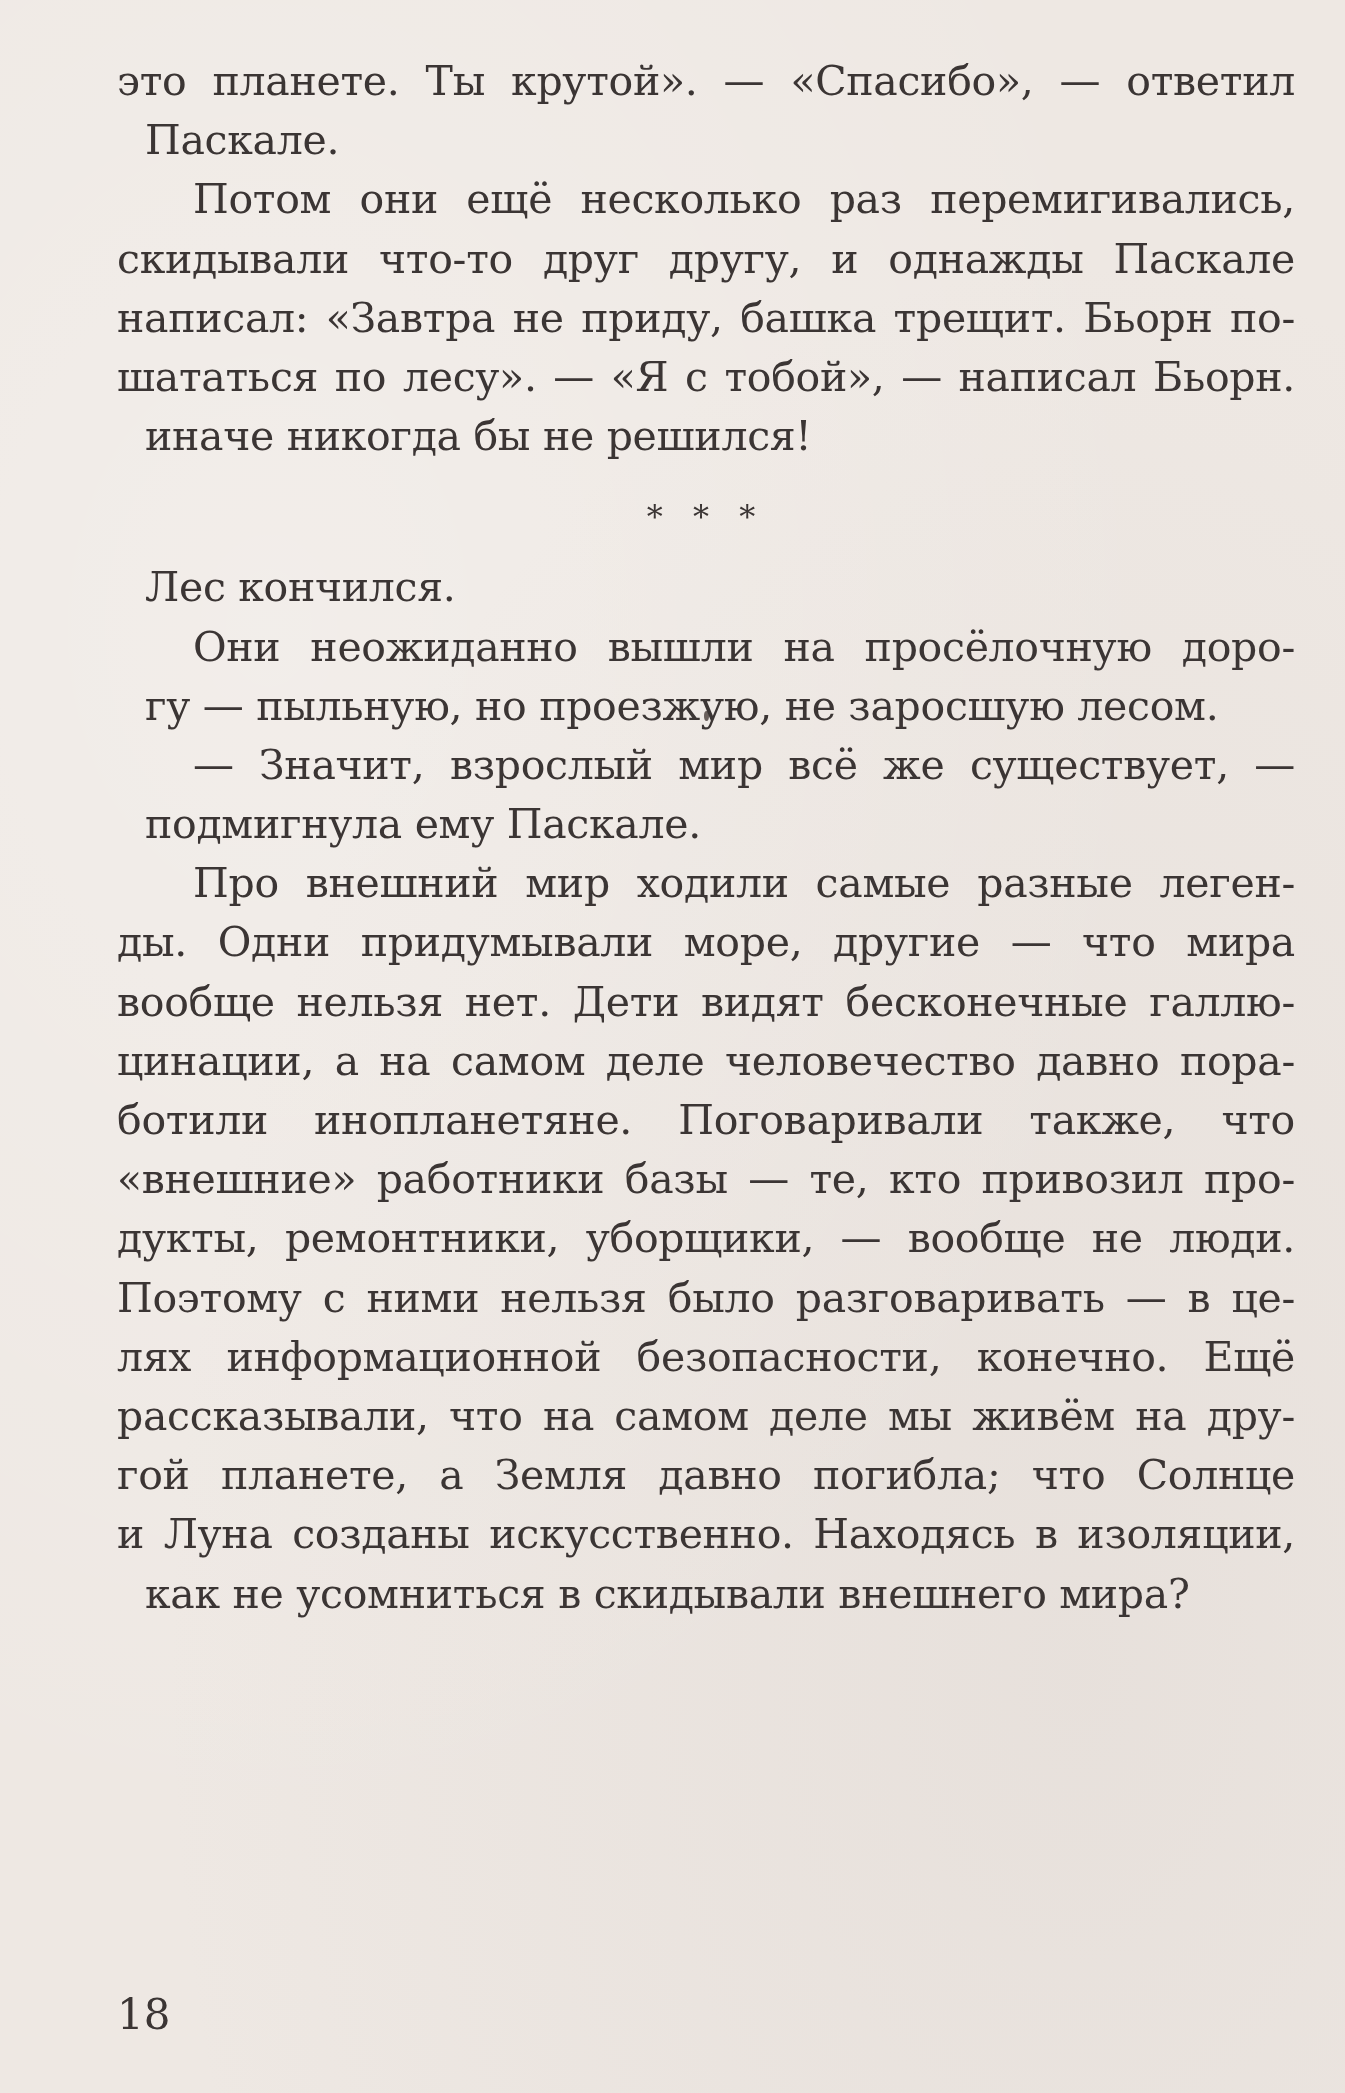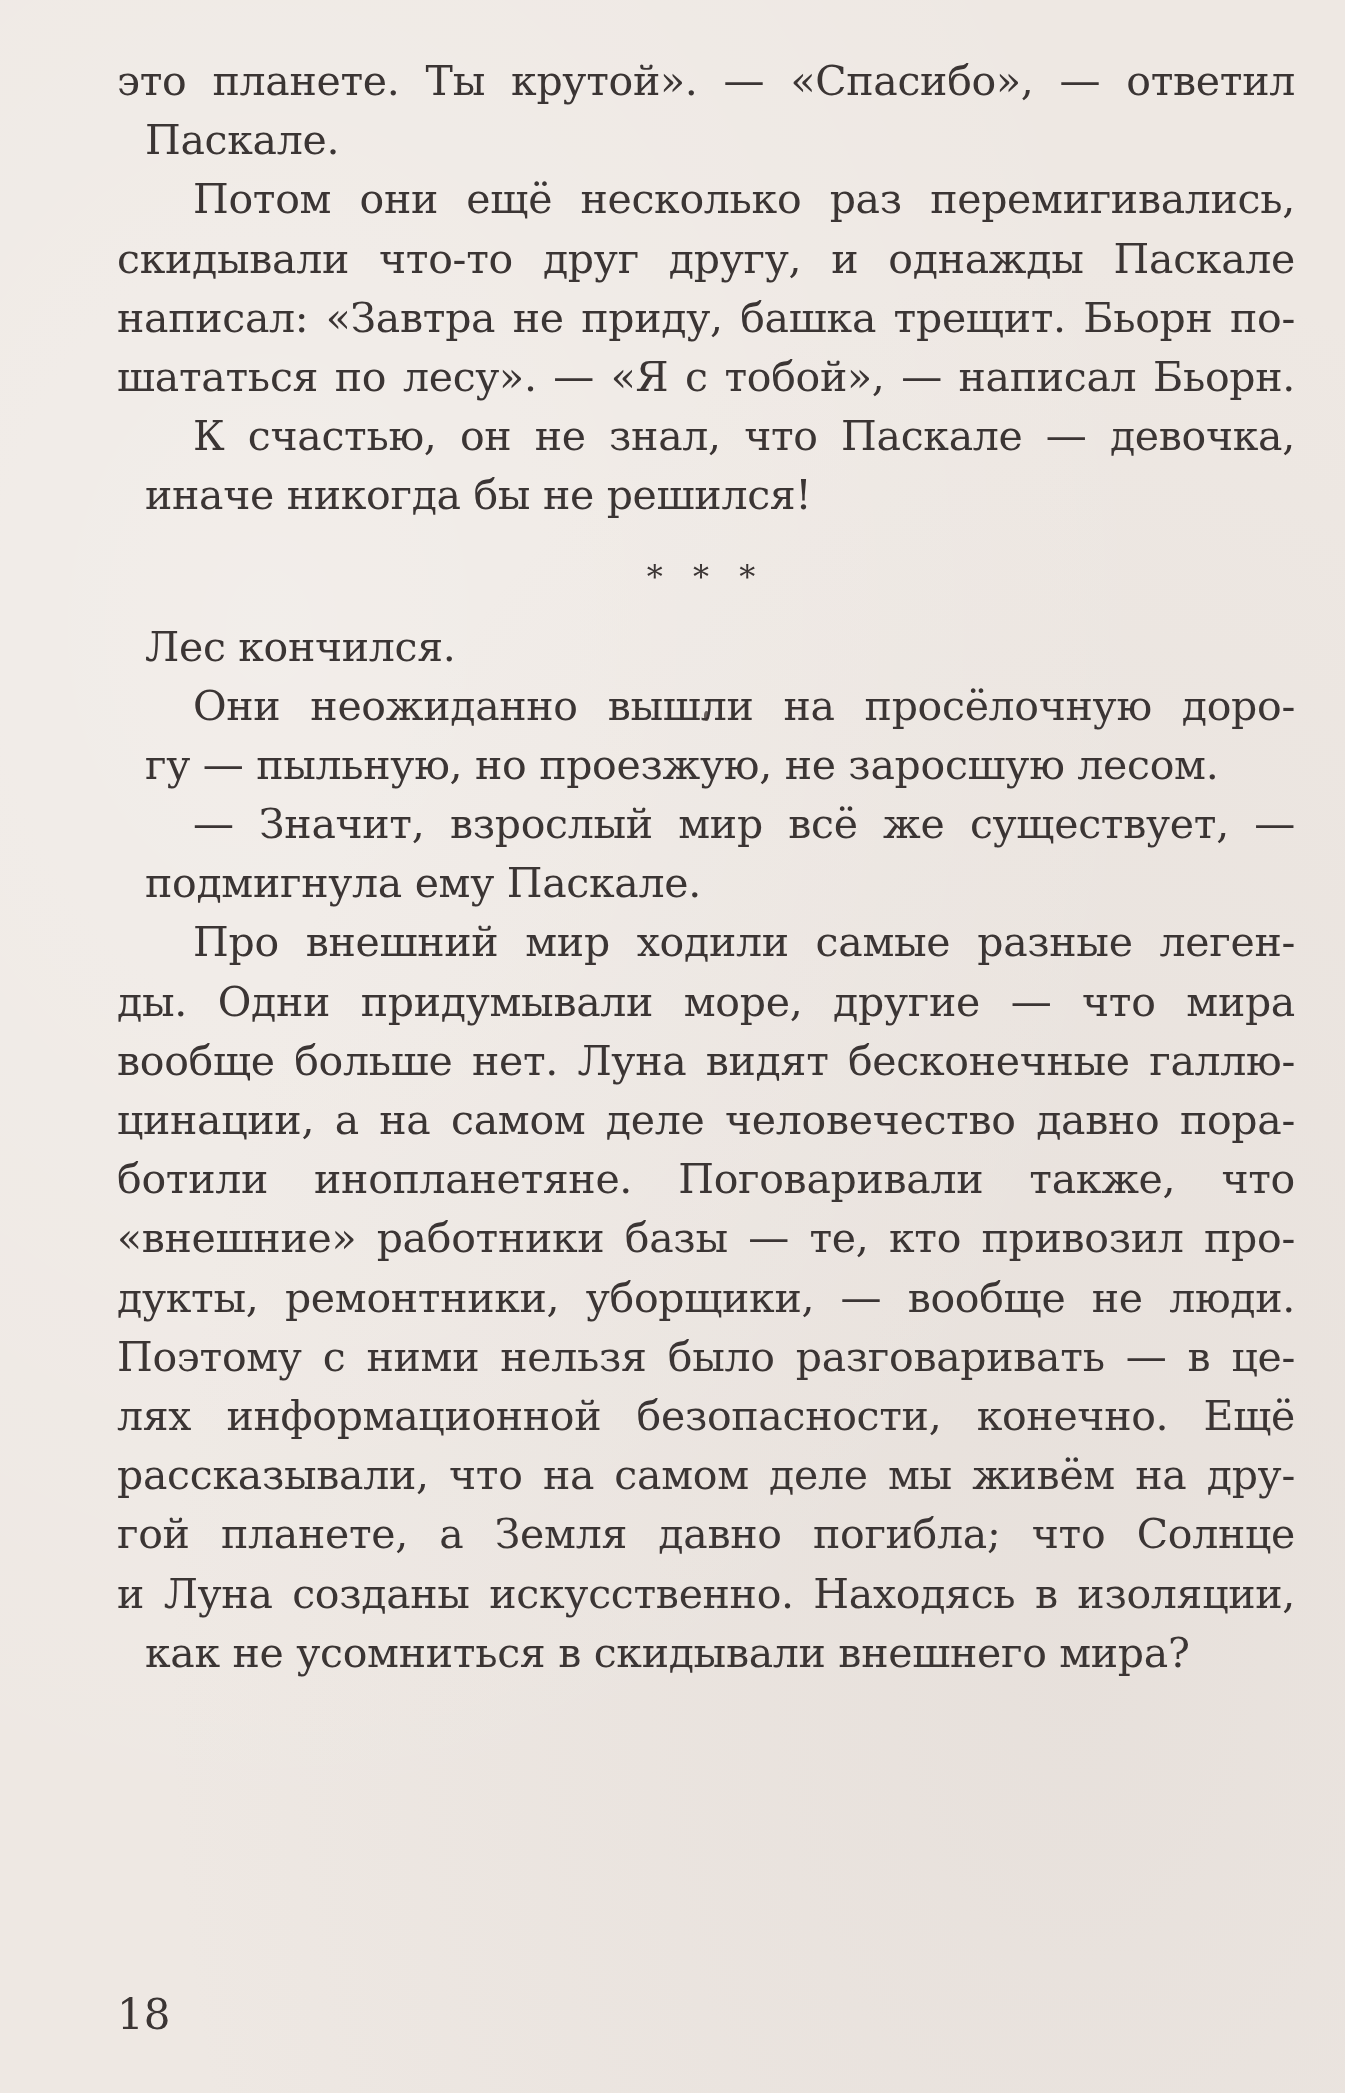--- a/index.html
+++ b/index.html
@@ -59,21 +59,20 @@
   </div>
 
   <div>
     <span class="line indent">Потом они ещё несколько раз перемигивались,</span>
     <span class="line">скидывали что-то друг другу, и однажды Паскале</span>
     <span class="line">написал: «Завтра не приду, башка трещит. Бьорн по-</span>
     <span class="line">шататься по лесу». — «Я с тобой», — написал Бьорн.</span>
   </div>
 
   <div>
-    <span class="line indent">К счастью, он не знал, что Паскале — девочка,</span>
     <span class="line last">иначе никогда бы не решился!</span>
   </div>
 
   <span class="separator">* * *</span>
 
   <div>
     <span class="line last">Лес кончился.</span>
   </div>
 
   <div>
@@ -82,21 +81,21 @@
   </div>
 
   <div>
     <span class="line indent">— Значит, взрослый мир всё же существует, —</span>
     <span class="line last">подмигнула ему Паскале.</span>
   </div>
 
   <div>
     <span class="line indent">Про внешний мир ходили самые разные леген-</span>
     <span class="line">ды. Одни придумывали море, другие — что мира</span>
-    <span class="line">вообще больше нет. Луна видят бесконечные галлю-</span>
+    <span class="line">вообще нельзя нет. Дети видят бесконечные галлю-</span>
     <span class="line">цинации, а на самом деле человечество давно пора-</span>
     <span class="line">ботили инопланетяне. Поговаривали также, что</span>
     <span class="line">«внешние» работники базы — те, кто привозил про-</span>
     <span class="line">дукты, ремонтники, уборщики, — вообще не люди.</span>
     <span class="line">Поэтому с ними нельзя было разговаривать — в це-</span>
     <span class="line">лях информационной безопасности, конечно. Ещё</span>
     <span class="line">рассказывали, что на самом деле мы живём на дру-</span>
     <span class="line">гой планете, а Земля давно погибла; что Солнце</span>
     <span class="line">и Луна созданы искусственно. Находясь в изоляции,</span>
     <span class="line last">как не усомниться в скидывали внешнего мира?</span>

